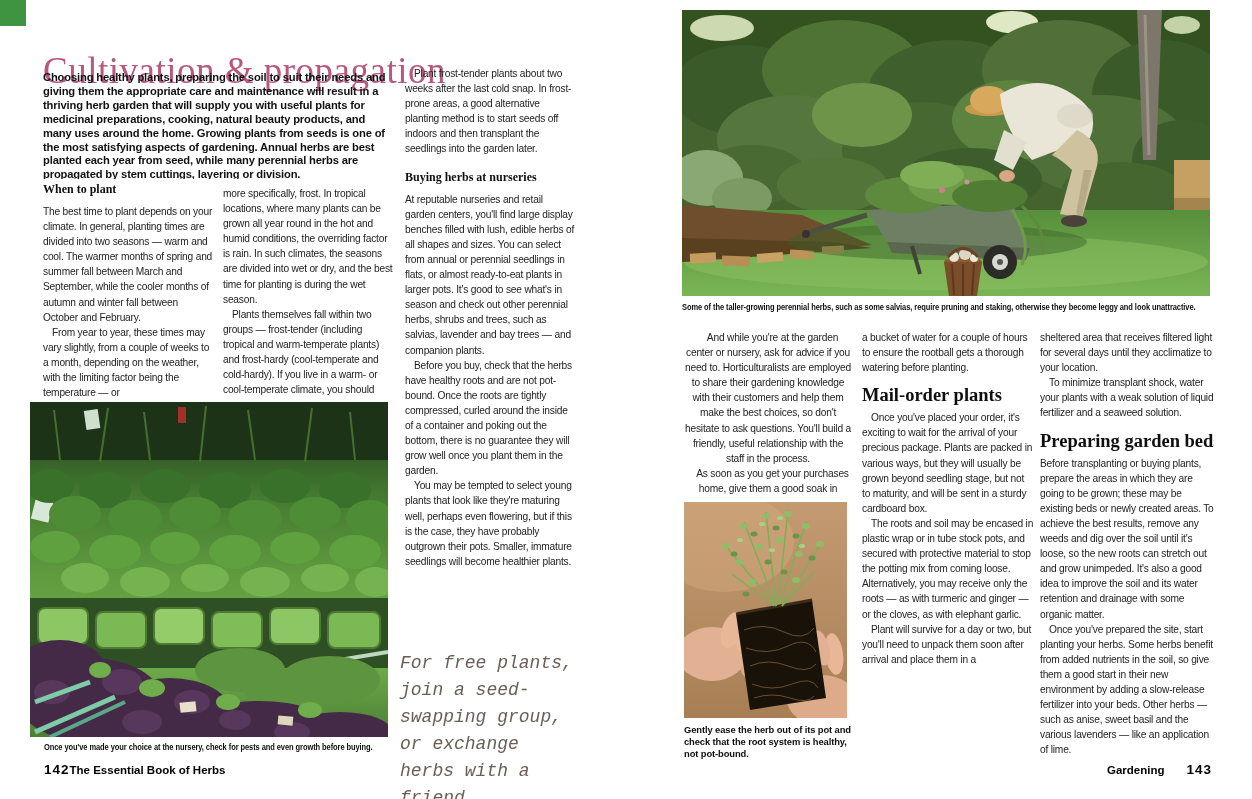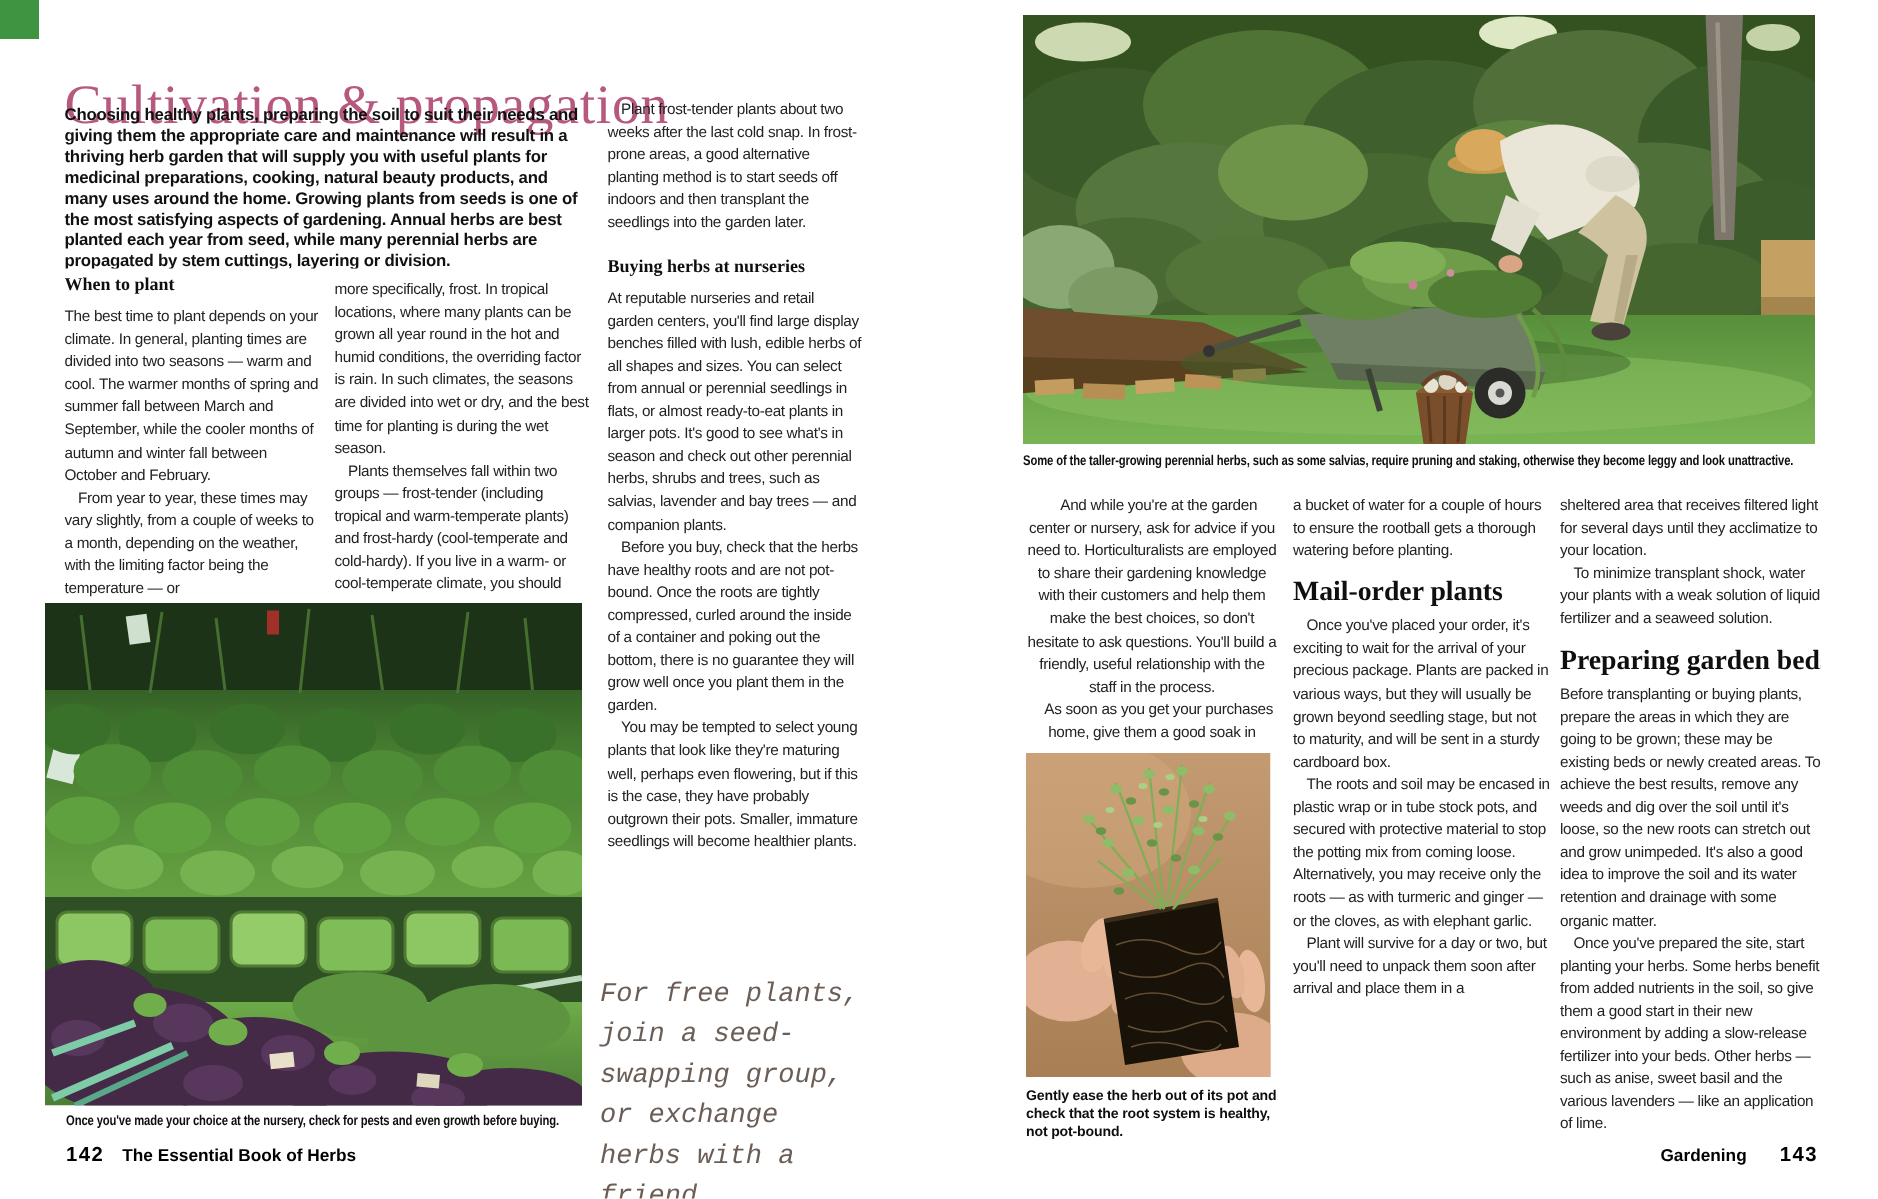--- a/index.html
+++ b/index.html
@@ -43,21 +43,21 @@
   
   .quote{
     font-family:Liberation Mono, monospace;
     font-style:italic;font-size:18px;line-height:27px;
     color:#6b5e56;text-align:left;
   }
   
   .footer{display:flex;align-items:baseline;}
   .folio{font-weight:bold;font-size:13.5px;letter-spacing:1px;color:#000;}
   .footer-title{font-weight:bold;font-size:11.5px;color:#000;}
-  .footer-left .folio{margin-right:12px;}
+  .footer-left .folio{}
   .footer-right{justify-content:flex-end;text-align:center;}
   .footer-right .footer-title{margin-right:22px;}
   
   .photo{display:block;}
   .photo svg{display:block;width:100%;height:100%;}
   .corner-tab{background:#3e9440;}
 </style>
 </head>
 <body>
 

